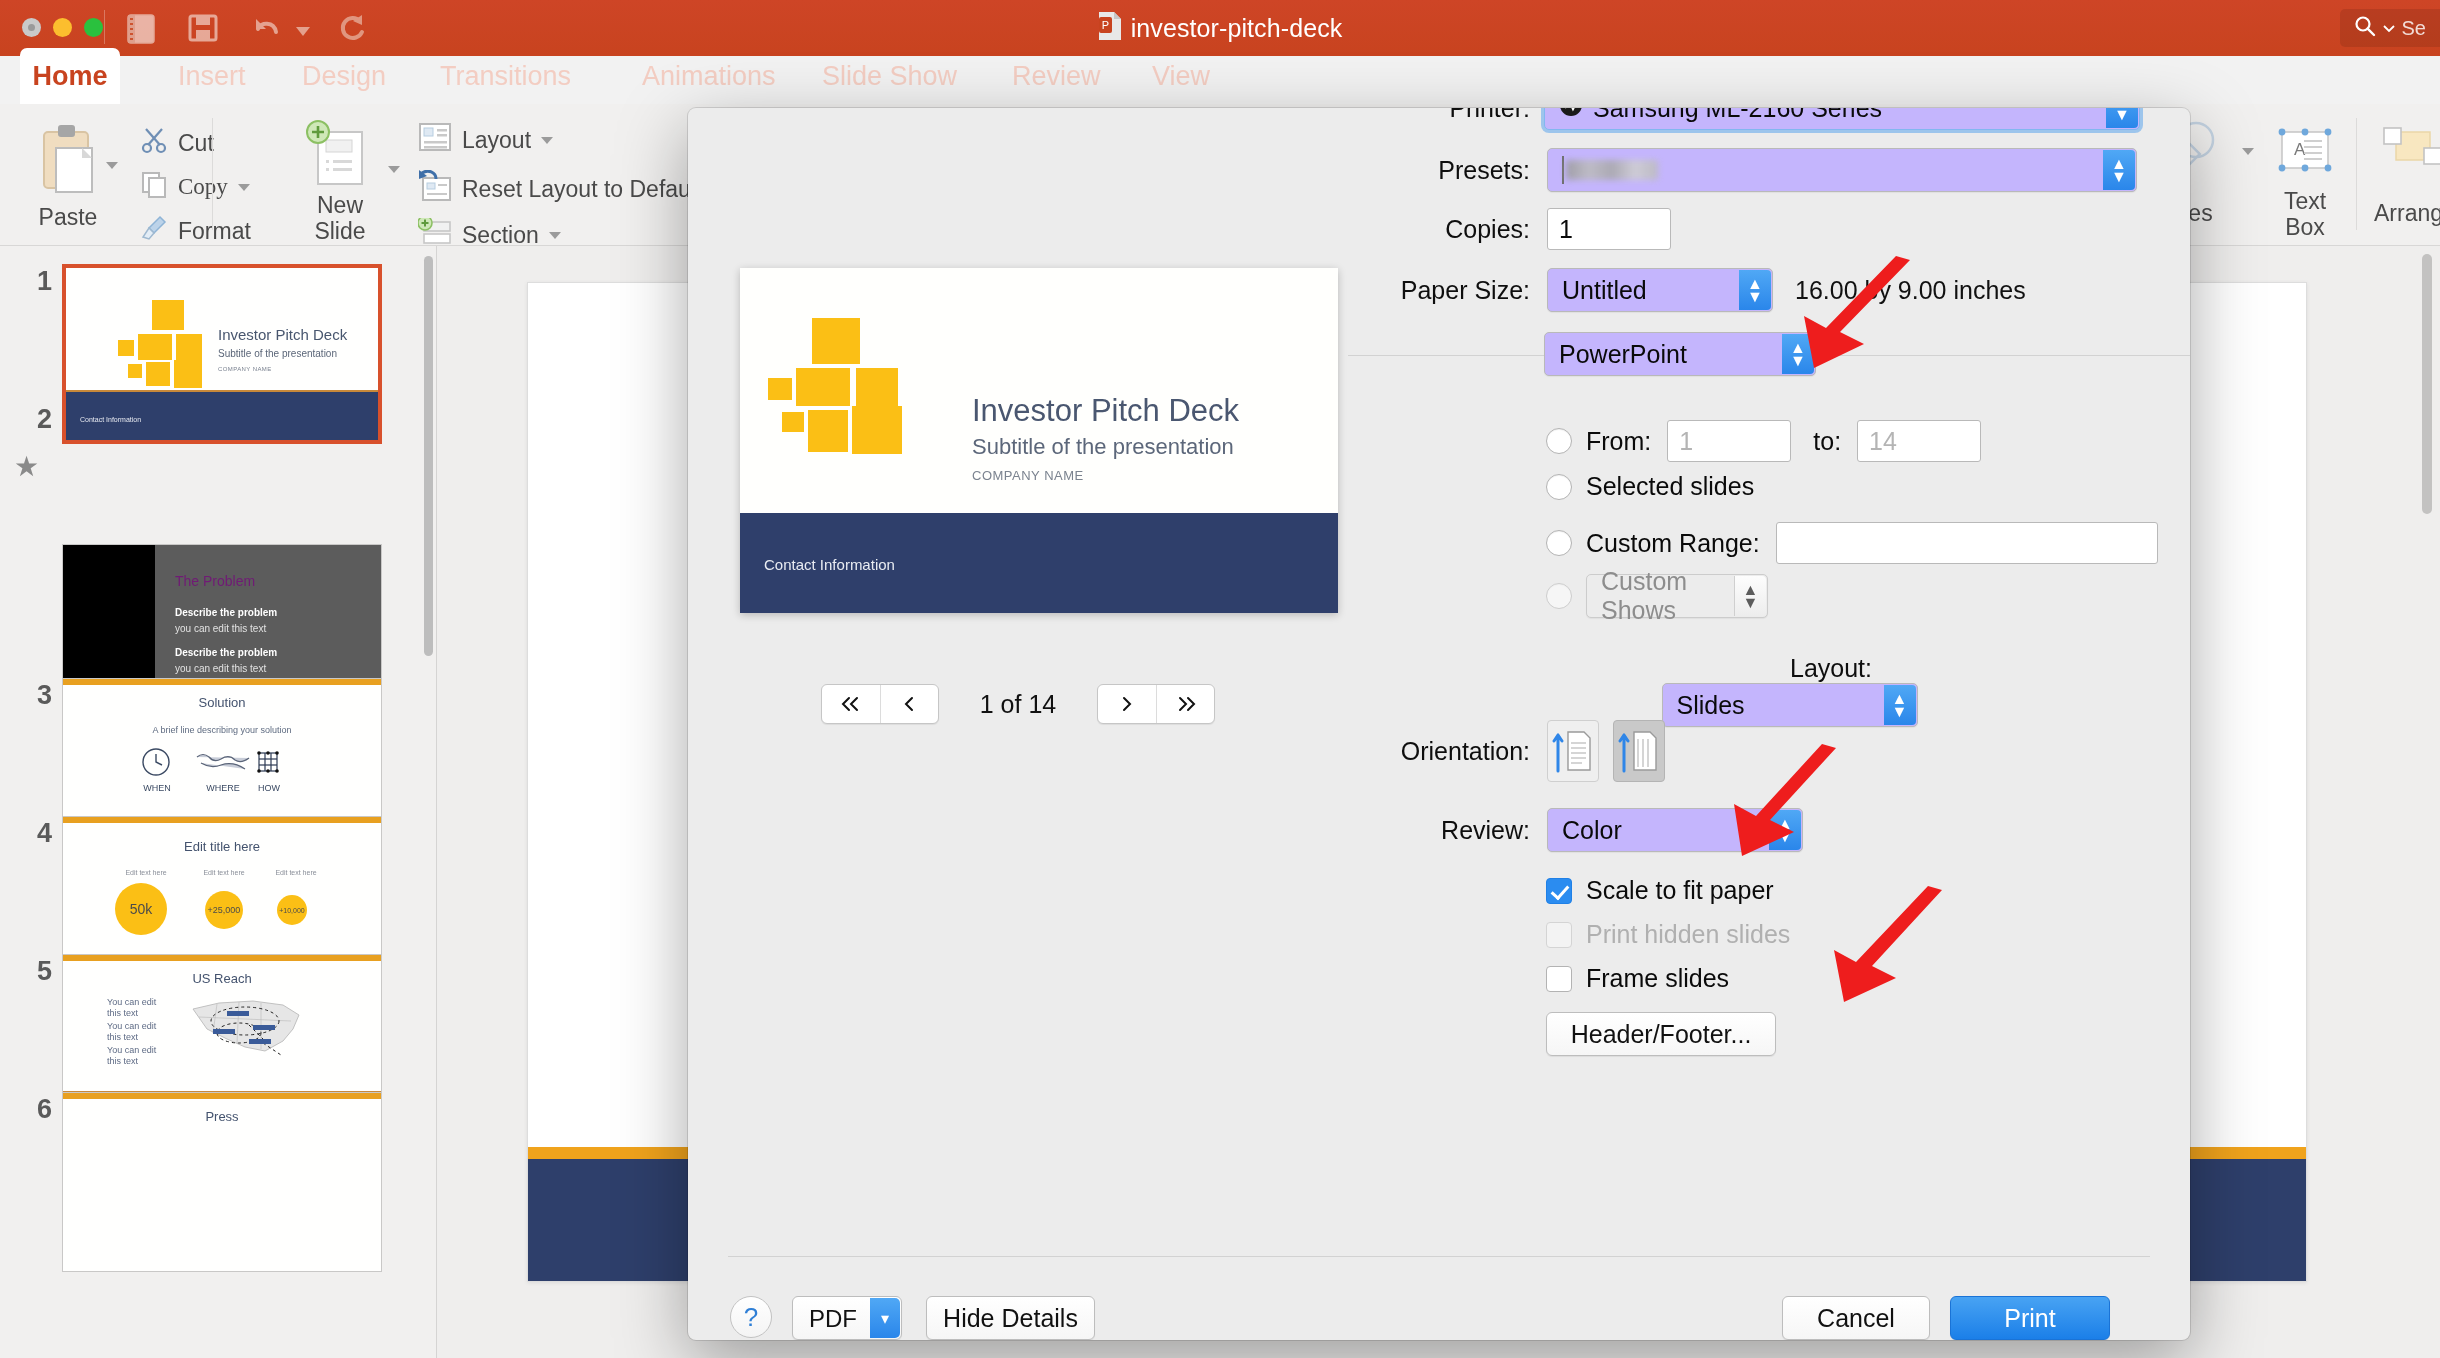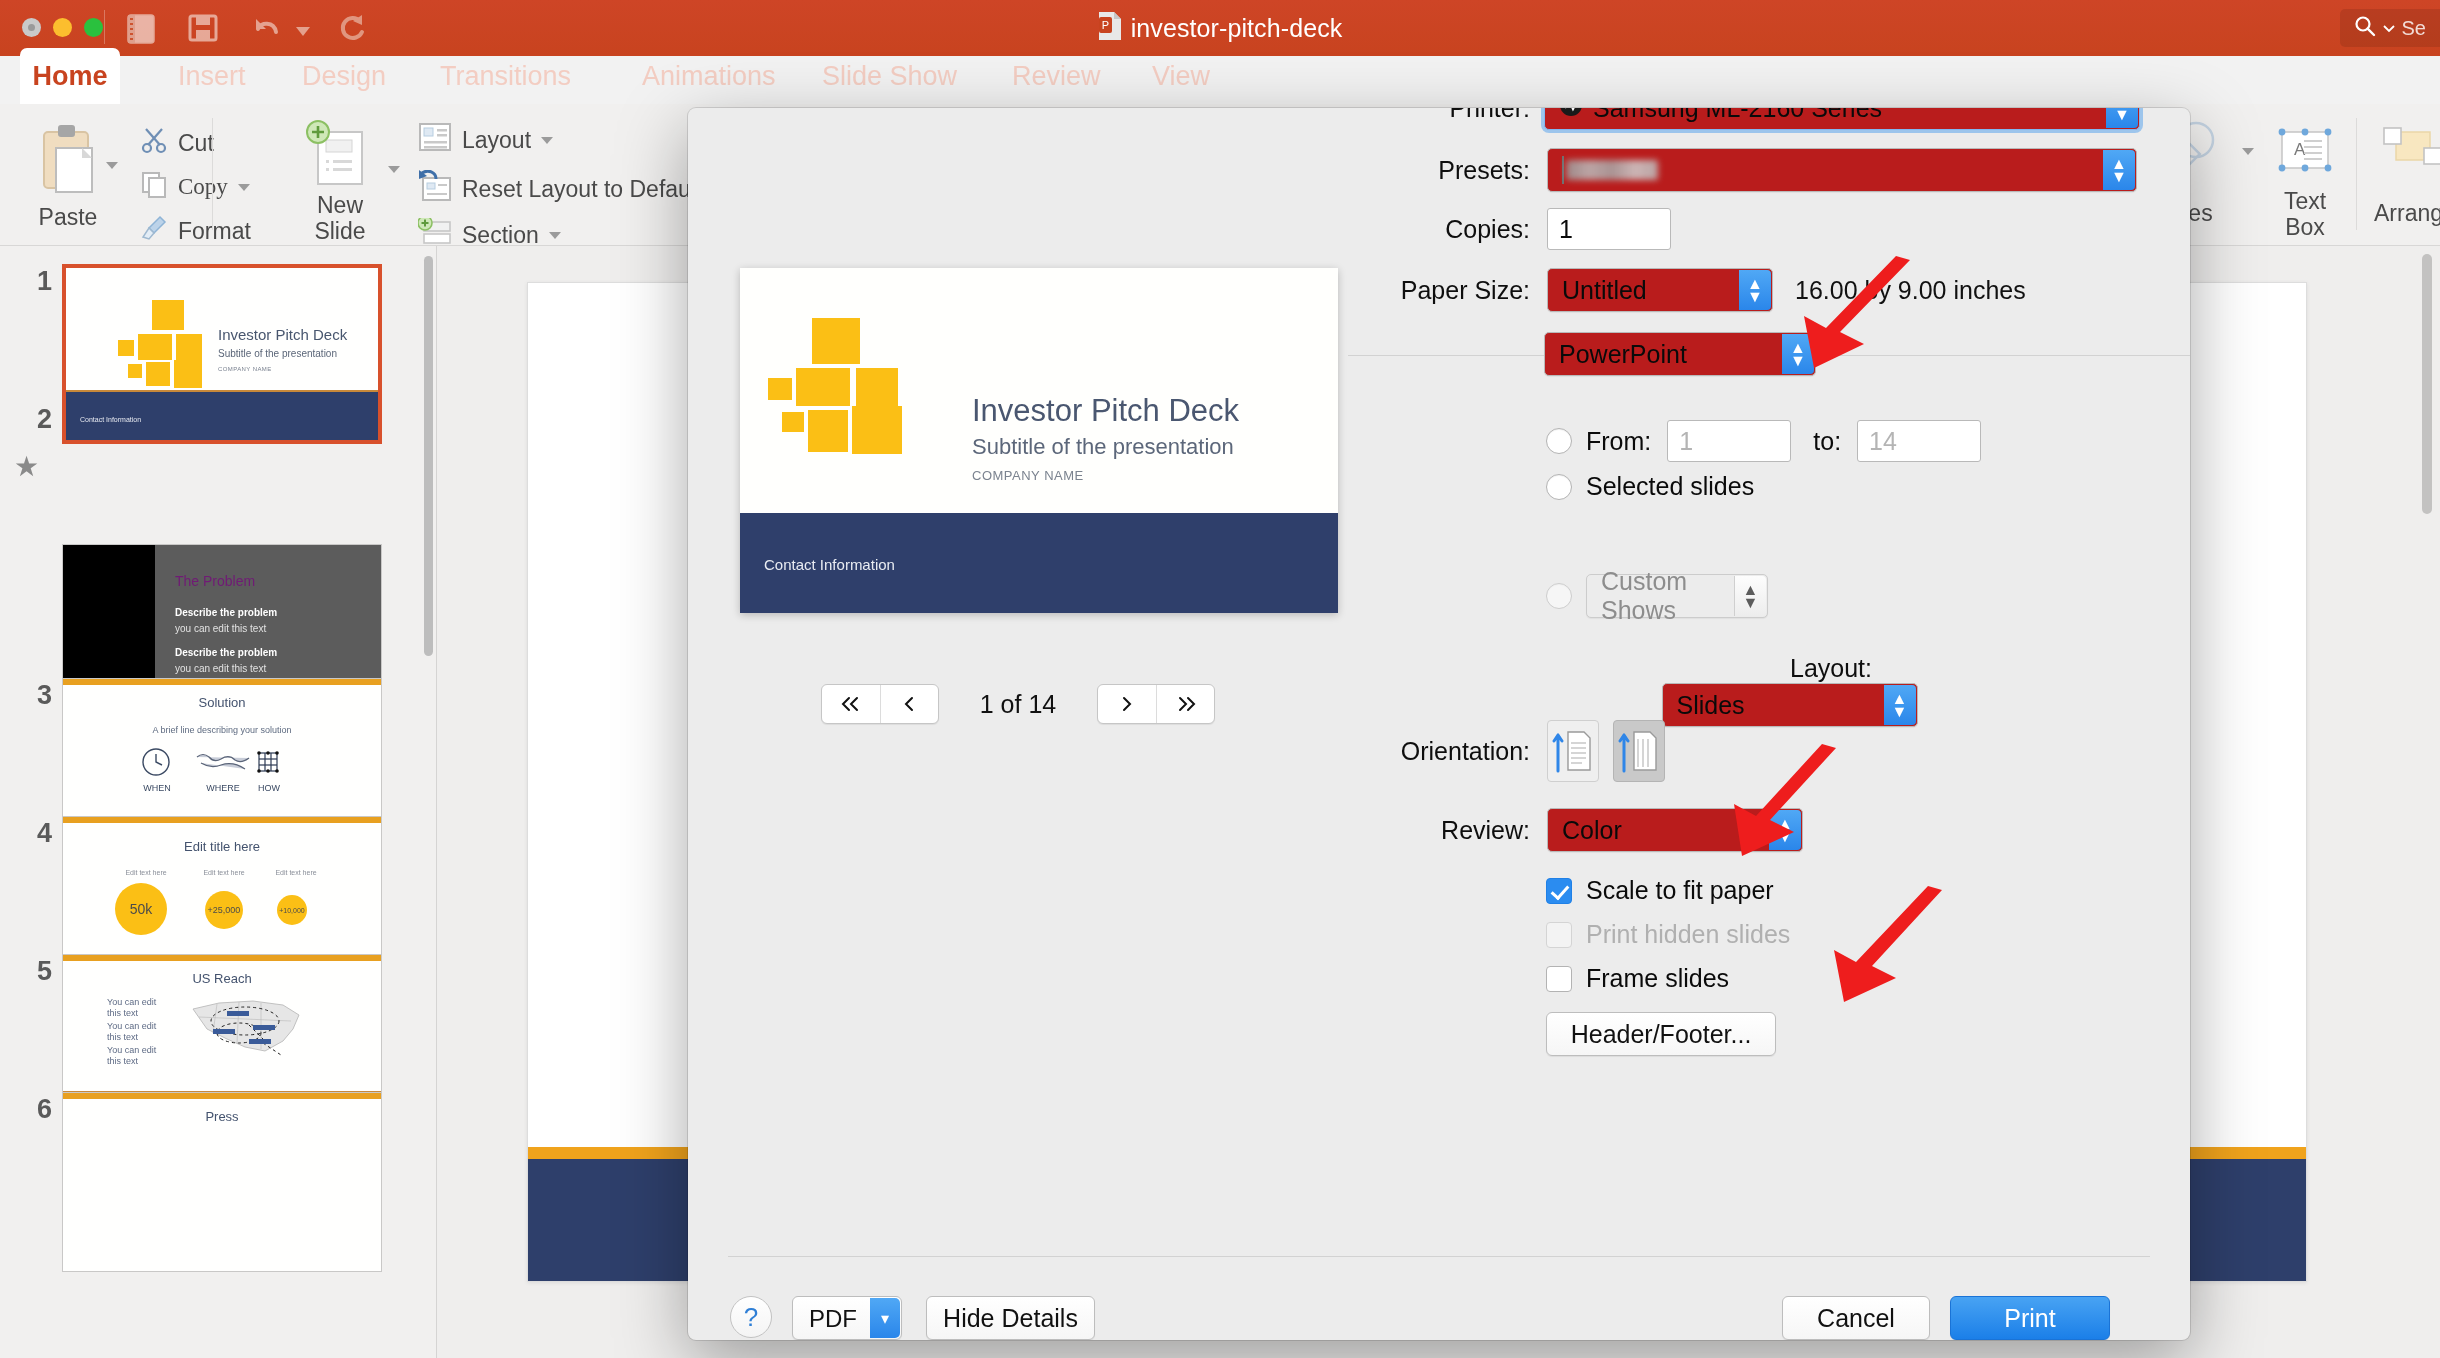--- a/index.html
+++ b/index.html
@@ -139,21 +139,21 @@
   .pager { position: absolute; left: 0; width: 660px; top: 576px; display:flex; align-items:center; justify-content:center; gap: 41px; }
   .pgroup { display:flex; background:#fff; border:1px solid #c6c6c6; border-radius:6px; overflow:hidden; box-shadow:0 1px 1px rgba(0,0,0,.07); }
   .pbtn { width: 58px; height: 38px; display:flex;align-items:center;justify-content:center;font-size:22px;color:#1b1b1b; }
   .pbtn + .pbtn { border-left:1px solid #dcdcdc; }
   .pginfo { font-size: 25px; color:#111; }
 
   
   .frow { position:absolute; display:flex; align-items:center; }
   .flabel { font-size: 25px; color:#0e0e0e; text-align:right; }
   .popup {
-    position: relative; height: 44px; background:#b91c1c; border:1px solid #b9b9b9;
+    position: relative; height: 44px; background:#c4b5fd; border:1px solid #b9b9b9;
     border-radius: 5px; display:flex; align-items:center; padding-left: 14px;
     font-size: 25px; color:#0a0a0a; box-shadow: 0 1px 1px rgba(0,0,0,.05);
   }
   .popup.focused { border:1px solid #82b7f0; box-shadow: 0 0 0 3px rgba(92,166,236,.55); }
   .stepper {
     position:absolute; right: 1px; top: 1px; bottom: 1px; width: 32px;
     background: linear-gradient(180deg,#50a8f5,#2a86ea);
     border-radius: 0 4px 4px 0; display:flex; flex-direction:column;
     align-items:center; justify-content:center; color:#fff; font-size:16px; line-height:13px;
   }
@@ -747,20 +747,27 @@
         <div class="textfield ph" style="width:124px; margin-left:16px;">
             <span>14</span>
           </div>
       </div>
 
       <div class="frow" style="left:198px; top:364px;">
         <div class="radio"></div>
         <div class="optlabel" style="margin-left:14px;">Selected slides</div>
       </div>
 
+      <div class="frow" style="left:198px; top:414px;">
+        <div class="radio"></div>
+        <div class="optlabel" style="margin-left:14px;">Custom Range:</div>
+        <div class="textfield" style="width:382px; margin-left:16px;">
+            <span></span>
+          </div>
+      </div>
 
       <div class="frow" style="left:198px; top:466px;">
         <div class="radio" style="opacity:.55;"></div>
         <div class="popup" style="width:182px; margin-left:14px; background:#ececec; border-color:#cccccc; color:#8d8d8d;">
           <span>Custom Shows</span>
           <span class="stepper grey">▲<br>▼</span>
         </div>
       </div>
 
       <div class="frow" style="left:12px; top:546px; width:842px;flex-direction:column;">

